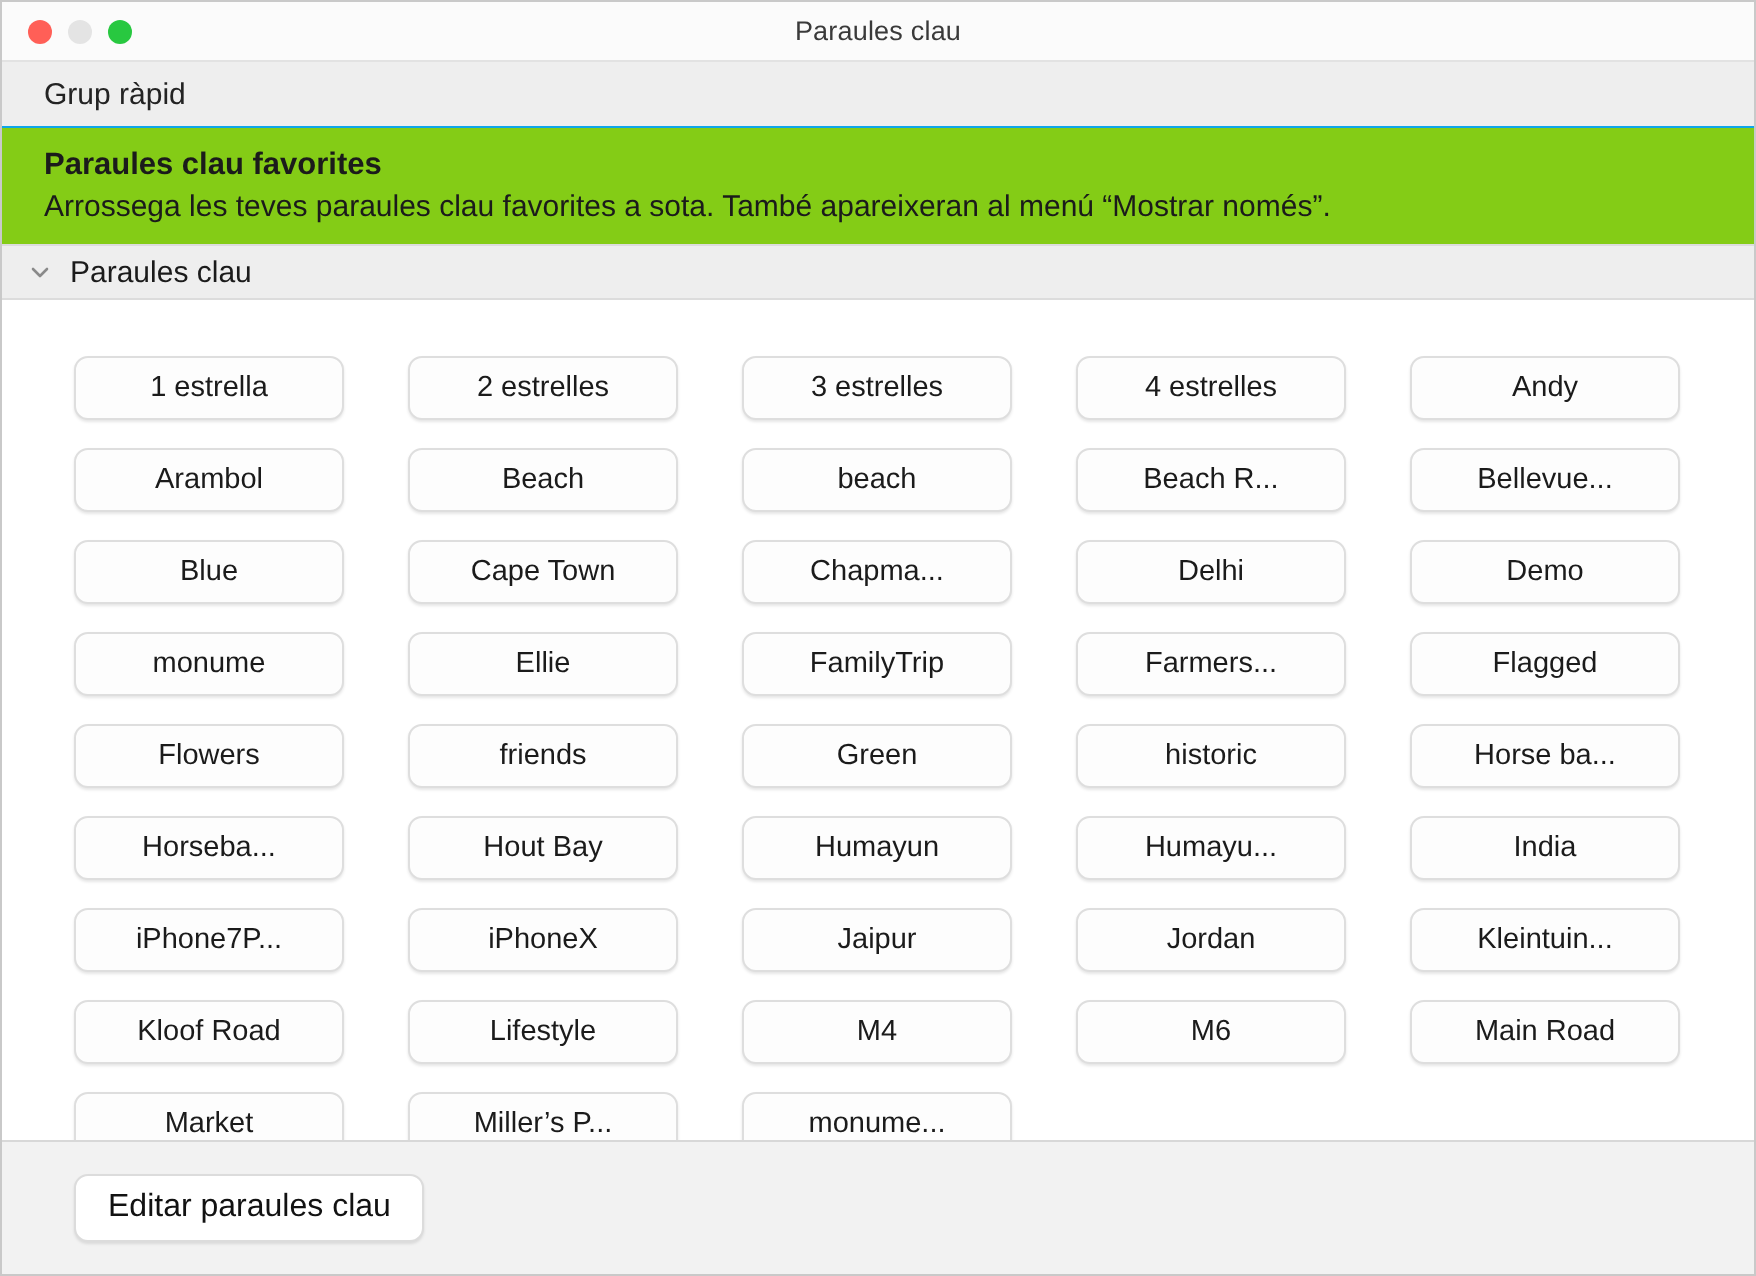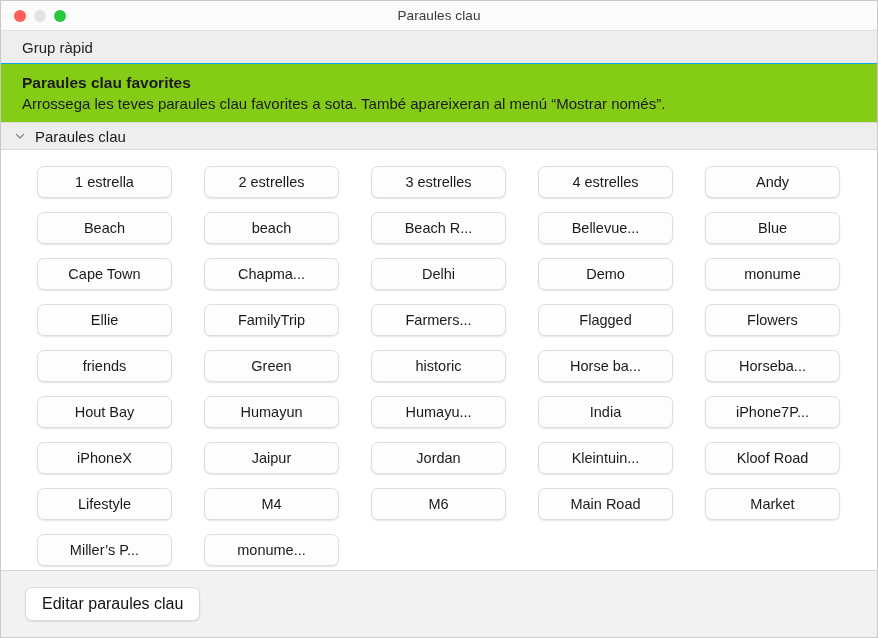--- a/index.html
+++ b/index.html
@@ -133,21 +133,21 @@
     flex: 1 1 auto;
     background: #ffffff;
     overflow: hidden;
     position: relative;
   }
   .keyword-grid {
     display: grid;
     grid-template-columns: repeat(5, 135px);
     column-gap: 32px;
     row-gap: 14px;
-    padding: 16px 0 10px 36px;
+    padding: 28px 0 10px 36px;
     box-sizing: border-box;
   }
   .keyword-chip {
     height: 32px;
     box-sizing: border-box;
     background: #fdfdfd;
     border: 1px solid #dedede;
     border-radius: 7px;
     box-shadow: 0 1px 1.5px rgba(0,0,0,0.10);
     display: flex;
@@ -180,20 +180,21 @@
     border: 1px solid #dcdcdc;
     border-radius: 7px;
     box-shadow: 0 1px 1.5px rgba(0,0,0,0.10);
     display: inline-flex;
     align-items: center;
     justify-content: center;
     font-size: 16px;
     color: #121212;
     cursor: default;
     user-select: none;
+    margin-left: 12px;
   }
 </style>
 </head>
 <body>
 
 <div class="window">
 
   <div class="titlebar">
     <div class="traffic-lights">
       <span class="light close"></span>
@@ -221,20 +222,21 @@
     <span class="section-title">Paraules clau</span>
   </div>
 
   <div class="keyword-scroll">
     <div class="keyword-grid" id="keyword-grid">
         <div class="keyword-chip">1 estrella</div>
         <div class="keyword-chip">2 estrelles</div>
         <div class="keyword-chip">3 estrelles</div>
         <div class="keyword-chip">4 estrelles</div>
         <div class="keyword-chip">Andy</div>
+        <div class="keyword-chip">Arambol</div>
         <div class="keyword-chip">Beach</div>
         <div class="keyword-chip">beach</div>
         <div class="keyword-chip">Beach R...</div>
         <div class="keyword-chip">Bellevue...</div>
         <div class="keyword-chip">Blue</div>
         <div class="keyword-chip">Cape Town</div>
         <div class="keyword-chip">Chapma...</div>
         <div class="keyword-chip">Delhi</div>
         <div class="keyword-chip">Demo</div>
         <div class="keyword-chip">monume</div>

